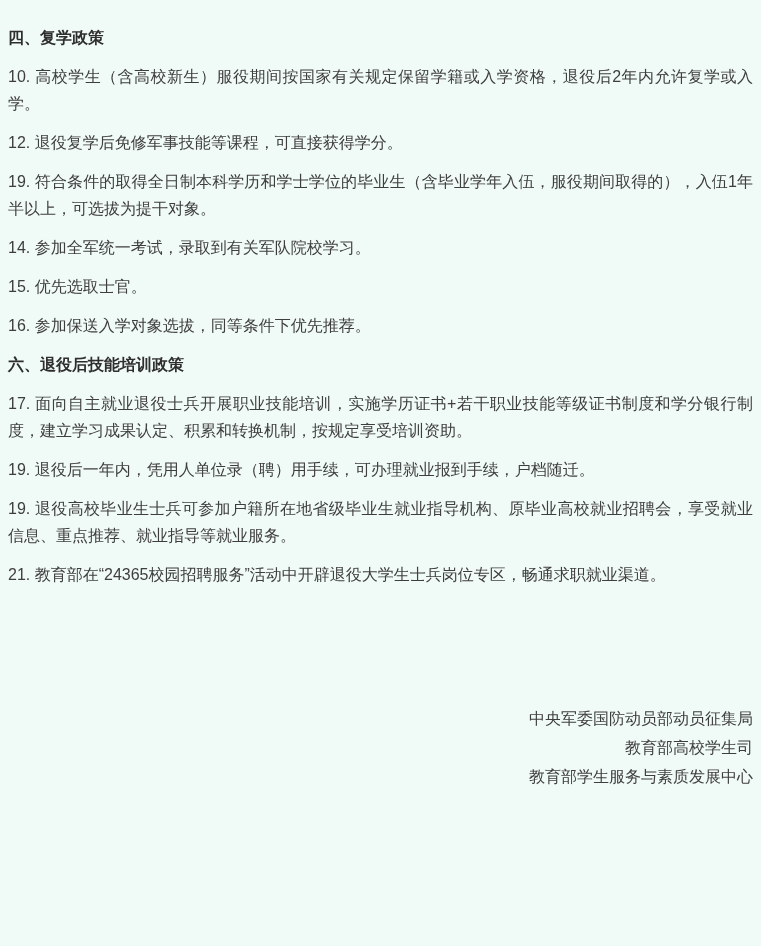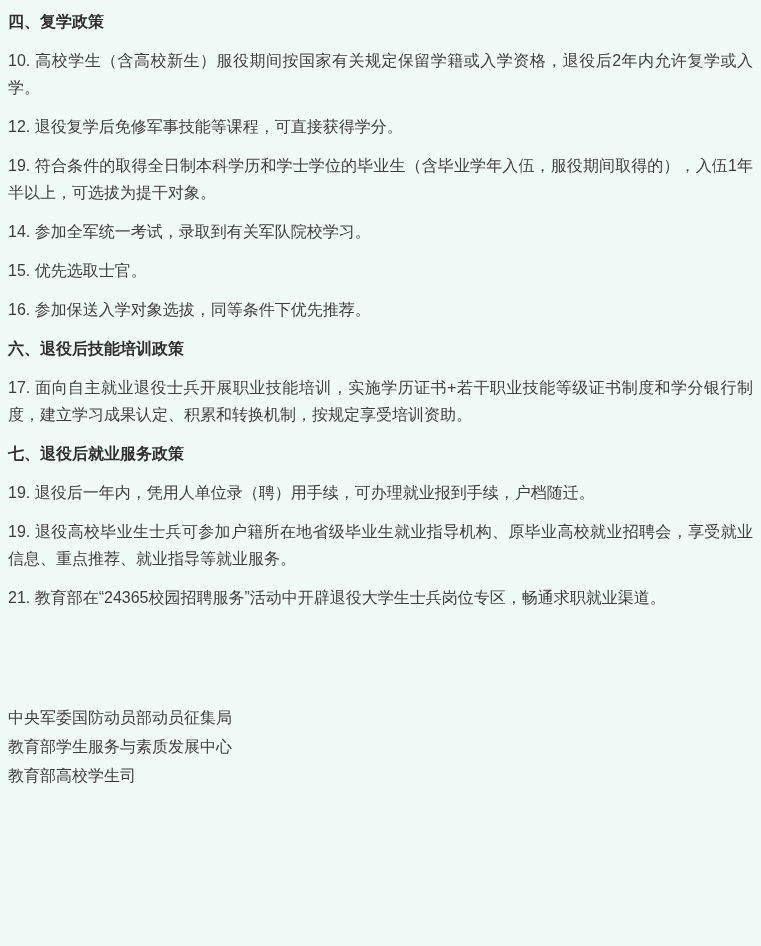--- a/index.html
+++ b/index.html
@@ -9,40 +9,40 @@
   body {
     background: #f0faf7;
     color: #3e3e3e;
     font-family: "Liberation Sans", "DejaVu Sans", sans-serif;
     font-size: 16px;
   }
   .article {
     width: 761px;
     min-height: 946px;
     box-sizing: border-box;
-    padding: 8px 8px 4px 8px;
+    padding: 24px 8px 4px 8px;
   }
   .section-heading {
     font-size: 16px;
     font-weight: bold;
     color: #2e2e2e;
     line-height: 27px;
     margin: 11px 0;
   }
   .article .section-heading:first-child {
     margin-top: 0;
   }
   .policy-item {
     line-height: 27px;
     margin: 12px 0;
     text-align: justify;
   }
   .signature {
-    margin-top: 92px;
-    text-align: left;
+    margin-top: 116px;
+    text-align: right;
   }
   .signature-line {
     line-height: 29px;
     margin: 0;
   }
 </style>
 </head>
 <body>
 
 <main class="article">
@@ -52,24 +52,23 @@
   <p class="policy-item">12. 退役复学后免修军事技能等课程，可直接获得学分。</p>
 
   <p class="policy-item">19. 符合条件的取得全日制本科学历和学士学位的毕业生（含毕业学年入伍，服役期间取得的），入伍1年半以上，可选拔为提干对象。</p>
   <p class="policy-item">14. 参加全军统一考试，录取到有关军队院校学习。</p>
   <p class="policy-item">15. 优先选取士官。</p>
   <p class="policy-item">16. 参加保送入学对象选拔，同等条件下优先推荐。</p>
 
   <h2 class="section-heading">六、退役后技能培训政策</h2>
   <p class="policy-item">17. 面向自主就业退役士兵开展职业技能培训，实施学历证书+若干职业技能等级证书制度和学分银行制度，建立学习成果认定、积累和转换机制，按规定享受培训资助。</p>
 
-  <h2 class="section-heading">七、退役后就业服务政策</h2>
   <p class="policy-item">19. 退役后一年内，凭用人单位录（聘）用手续，可办理就业报到手续，户档随迁。</p>
   <p class="policy-item">19. 退役高校毕业生士兵可参加户籍所在地省级毕业生就业指导机构、原毕业高校就业招聘会，享受就业信息、重点推荐、就业指导等就业服务。</p>
   <p class="policy-item">21. 教育部在“24365校园招聘服务”活动中开辟退役大学生士兵岗位专区，畅通求职就业渠道。</p>
 
   <div class="signature">
     <p class="signature-line">中央军委国防动员部动员征集局</p>
+    <p class="signature-line">教育部高校学生司</p>
     <p class="signature-line">教育部学生服务与素质发展中心</p>
-    <p class="signature-line">教育部高校学生司</p>
   </div>
 
 </main>
 
 </body></html>

